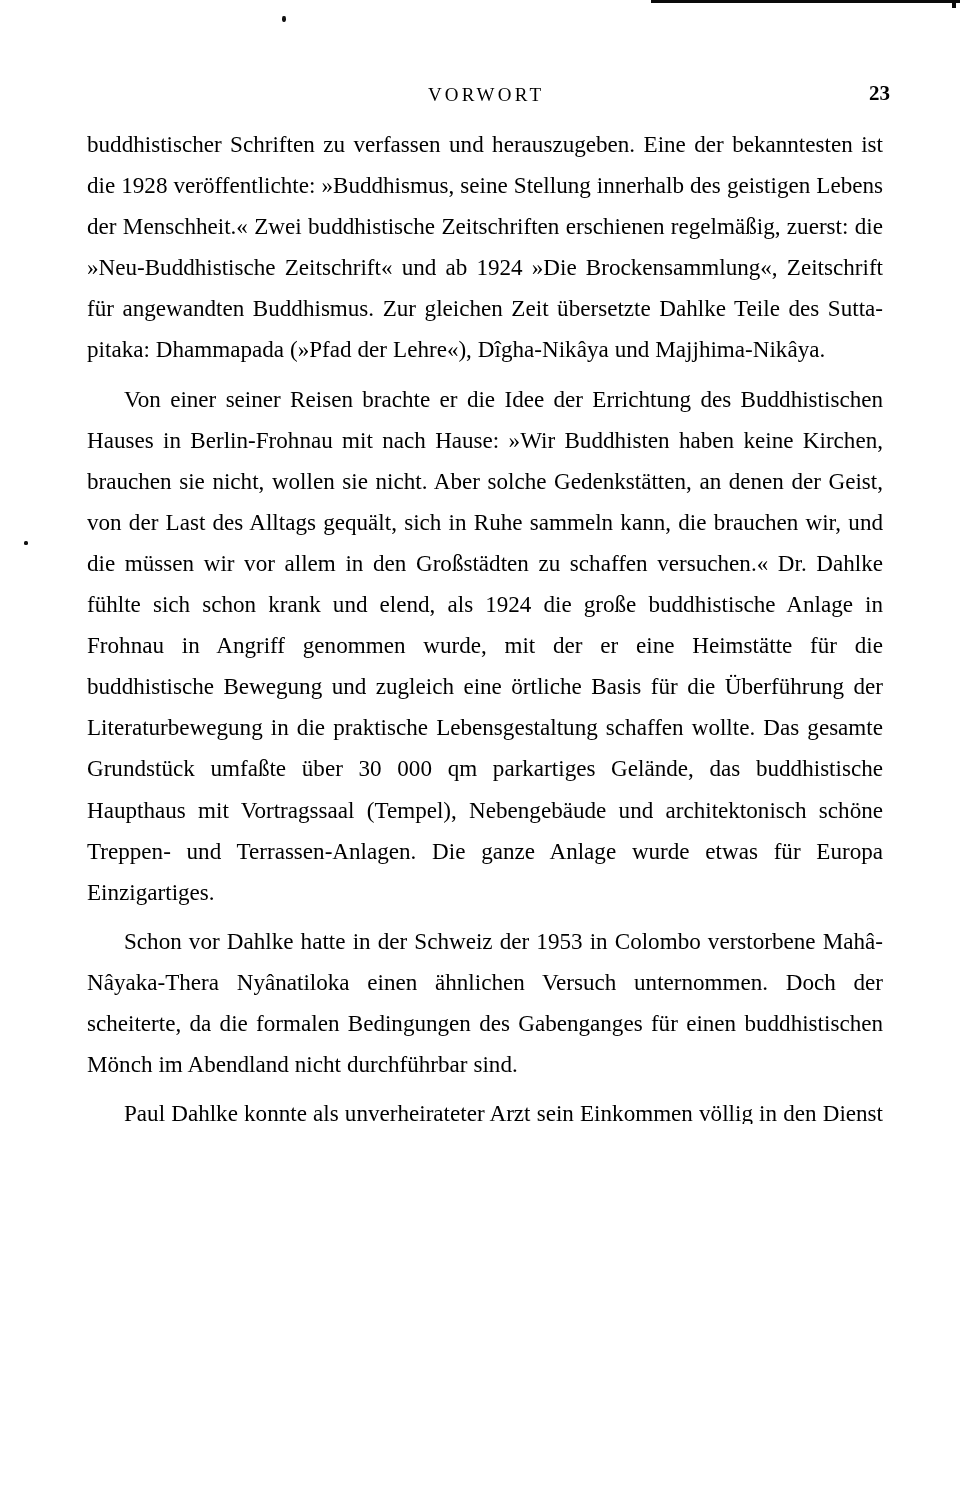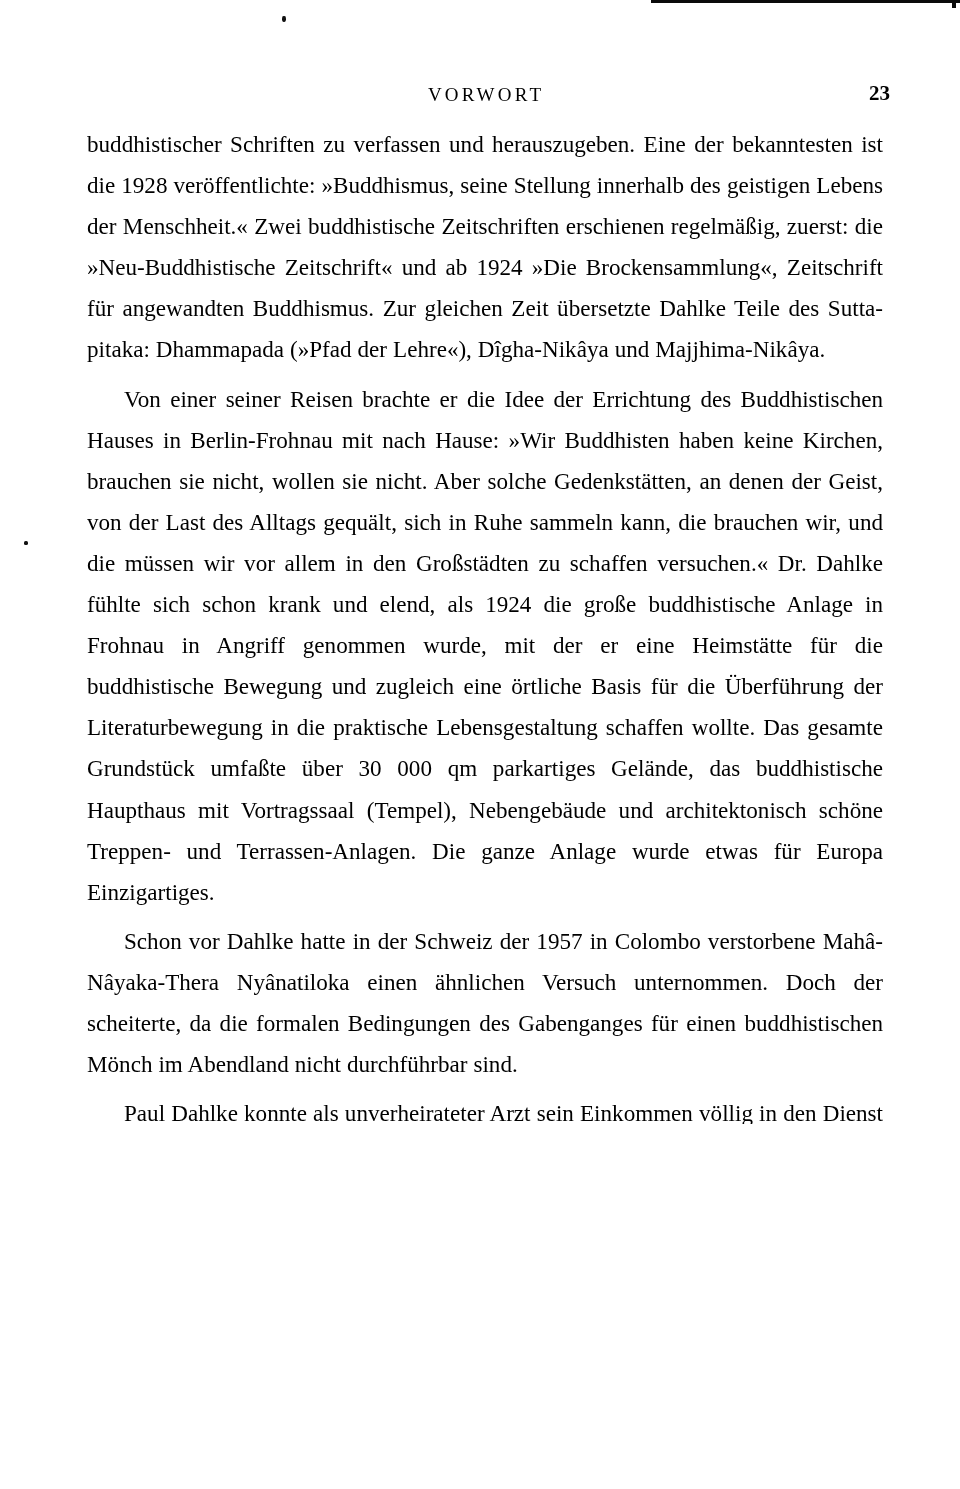--- a/index.html
+++ b/index.html
@@ -112,17 +112,17 @@
   <div class="speck speck-b"></div>
 
   <div class="running-head">
     <div class="head-title">VORWORT</div>
     <div class="folio">23</div>
   </div>
 
   <div class="textblock">
     <p>buddhistischer Schriften zu verfassen und herauszugeben. Eine der bekanntesten ist die 1928 veröffentlichte: »Buddhismus, seine Stellung innerhalb des geistigen Lebens der Menschheit.« Zwei buddhistische Zeitschriften erschienen regelmäßig, zuerst: die »Neu-Buddhistische Zeitschrift« und ab 1924 »Die Brockensammlung«, Zeitschrift für angewandten Buddhismus. Zur gleichen Zeit übersetzte Dahlke Teile des Sutta-pitaka: Dhammapada (»Pfad der Lehre«), Dîgha-Nikâya und Majjhima-Nikâya.</p>
     <p class="indent">Von einer seiner Reisen brachte er die Idee der Errichtung des Buddhistischen Hauses in Berlin-Frohnau mit nach Hause: »Wir Buddhisten haben keine Kirchen, brauchen sie nicht, wollen sie nicht. Aber solche Gedenkstätten, an denen der Geist, von der Last des Alltags gequält, sich in Ruhe sammeln kann, die brauchen wir, und die müssen wir vor allem in den Großstädten zu schaffen versuchen.« Dr. Dahlke fühlte sich schon krank und elend, als 1924 die große buddhistische Anlage in Frohnau in Angriff genommen wurde, mit der er eine Heimstätte für die buddhistische Bewegung und zugleich eine örtliche Basis für die Überführung der Literaturbewegung in die praktische Lebensgestaltung schaffen wollte. Das gesamte Grundstück umfaßte über 30 000 qm parkartiges Gelände, das buddhistische Haupthaus mit Vortragssaal (Tempel), Nebengebäude und architektonisch schöne Treppen- und Terrassen-Anlagen. Die ganze Anlage wurde etwas für Europa Einzigartiges.</p>
-    <p class="indent">Schon vor Dahlke hatte in der Schweiz der 1957 in Colombo verstorbene Mahâ-Nâyaka-Thera Nyânatiloka einen ähnlichen Versuch unternommen. Doch der scheiterte, da die formalen Bedingungen des Gabenganges für einen buddhistischen Mönch im Abendland nicht durchführbar sind.</p>
+    <p class="indent">Schon vor Dahlke hatte in der Schweiz der 1953 in Colombo verstorbene Mahâ-Nâyaka-Thera Nyânatiloka einen ähnlichen Versuch unternommen. Doch der scheiterte, da die formalen Bedingungen des Gabenganges für einen buddhistischen Mönch im Abendland nicht durchführbar sind.</p>
     <p class="indent">Paul Dahlke konnte als unverheirateter Arzt sein Einkommen völlig in den Dienst seiner Idee stellen. »Frohnau«, so sagte er mir damals, »wird zum Zentrum der Buddhisten in Deutschland«. Als wir einmal, während der Fertigstellung der Anlage, um das Grundstück gingen, wies er auf den Aufgang hinter dem japanischen Tori-Bogen, der den Eingang zum Grundstück schmückte, und erklärte mir: »Hier können Sie sehen, daß kein Mensch, sondern eine Idee baut.« Vom Eingang aus führten Steinstufen in acht Absätzen bis zur Höhe des Hauseinganges. Rechts von der Treppe waren neben jeder der kleinen Plattformen besondere Blumenrabatten angelegt, die die Jhâna-Stufen symbolisieren sollten. Besonderen Wert legte Dahlke auf die Innenausstattung des kleinen Versammlungsraumes, dessen Fußboden mit unterschiedlich großen, farbigen Steinplatten ausgelegt war – als Symbol für das Fetzengewand des buddhistischen Mönches, das sich dieser aus Abfällen und aus Flickenspenden der Laien selbst herstellen sollte. Auf dem weiträumigen Gelände hatte Dahlke in einer Talmulde nach tibetischem Muster eine Klause errichtet, in der er</p>
   </div>
 
 </div>
 
 </body></html>

